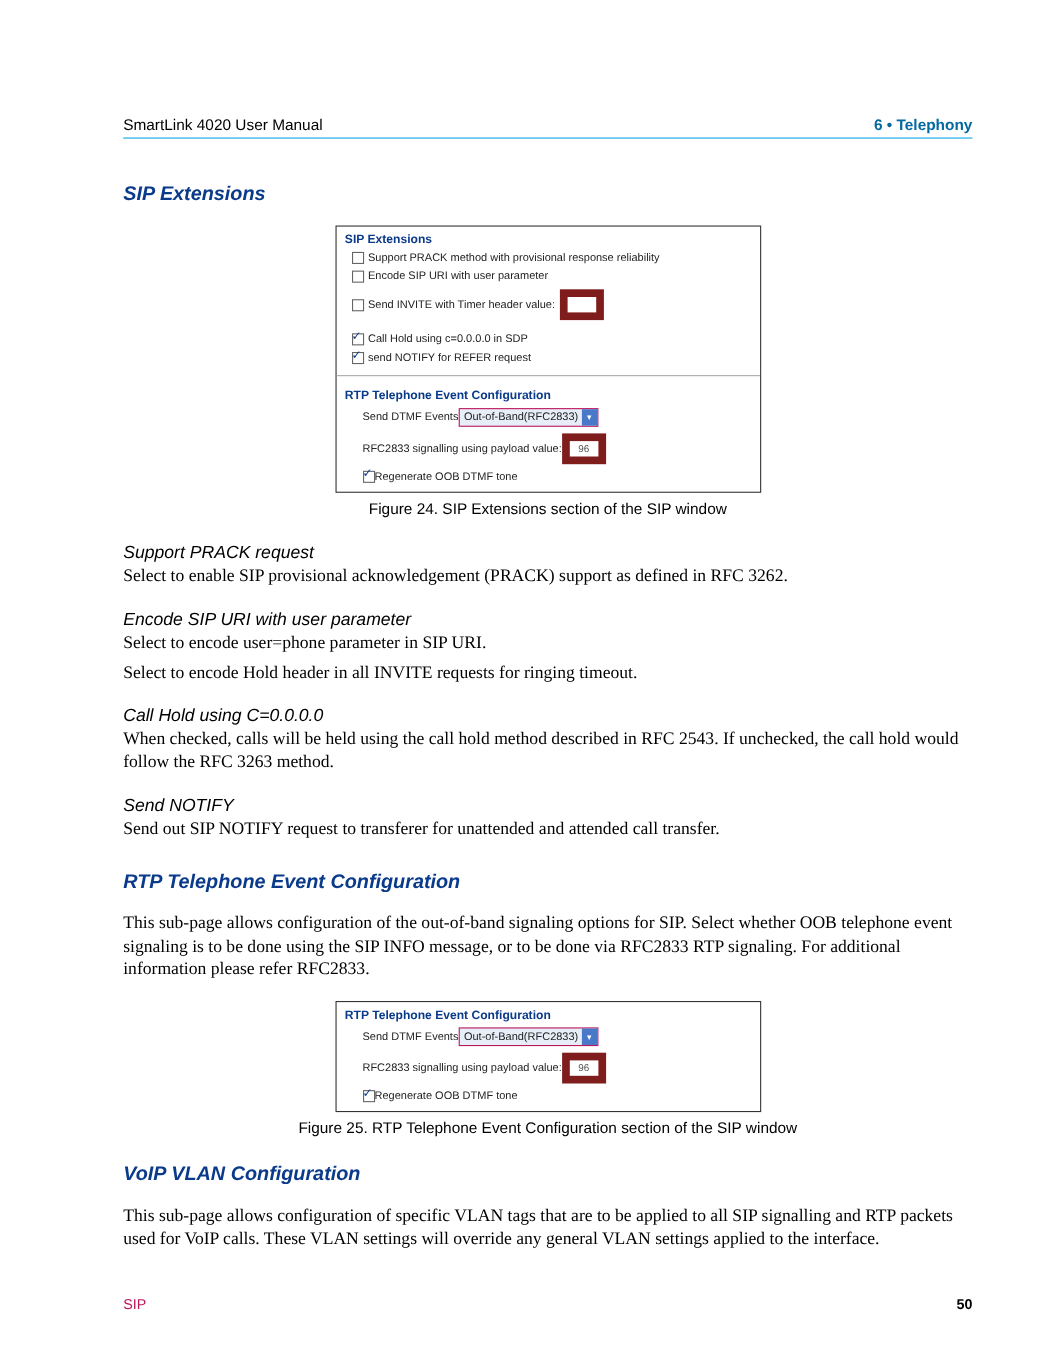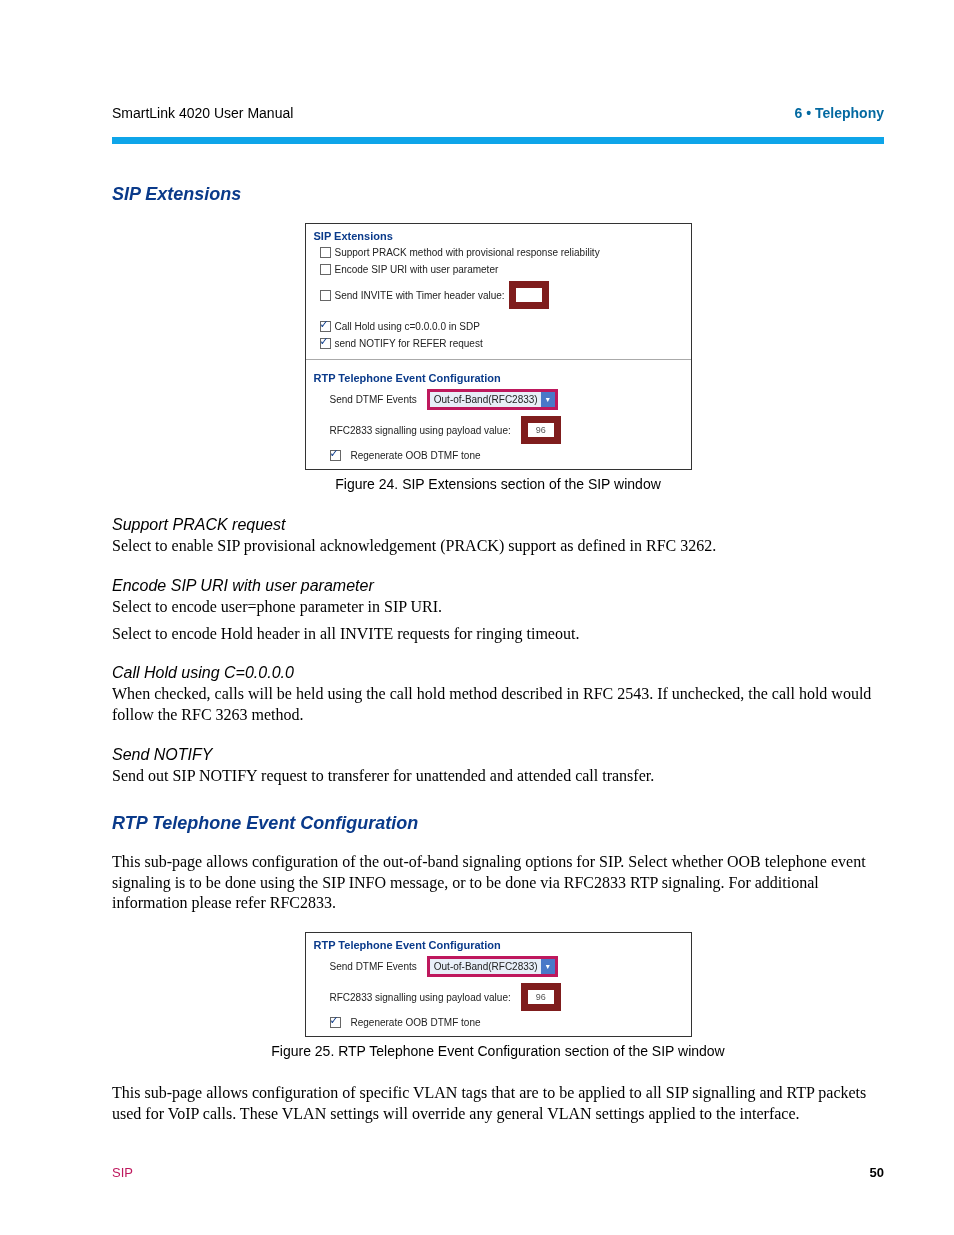--- a/index.html
+++ b/index.html
@@ -11,22 +11,22 @@
     width: 954px;
   }
   .page {
     padding: 105px 70px 60px 112px;
     box-sizing: border-box;
   }
   .header-row {
     display: flex;
     justify-content: space-between;
     align-items: baseline;
-    border-bottom: 7px solid #0ea5e9;
-    padding-bottom: 16px;
+    border-bottom: 1px solid #0ea5e9;
+    padding-bottom: 4px;
     margin-bottom: 40px;
     font-family: "Futura", "Trebuchet MS", Arial, sans-serif;
     font-size: 14px;
   }
   .header-right {
     color: #0369a1;
     font-weight: bold;
   }
   .section-title-blue {
     color: #0a3a8a;
@@ -75,21 +75,21 @@
   .screenshot-row {
     display: flex;
     align-items: center;
     padding: 2px 8px 4px 14px;
     gap: 4px;
   }
   .screenshot-subrow {
     display: flex;
     align-items: center;
     padding: 2px 20px 4px 24px;
-    gap: 10px;
+    gap: 0;
   }
   .chk {
     width: 11px;
     height: 11px;
     border: 1px solid #666;
     background: #fff;
     display: inline-block;
     position: relative;
     box-sizing: border-box;
     flex: 0 0 auto;
@@ -109,21 +109,21 @@
     border: 7px solid #7f1d1d;
     display: inline-flex;
     align-items: center;
     justify-content: center;
     font-size: 9px;
     color: #555;
     background: #fff;
   }
   .tiny-dropdown {
     height: 15px;
-    border: 3px solid #be185d;
+    border: 1px solid #be185d;
     display: inline-flex;
     align-items: center;
     padding: 0 0 0 4px;
     font-size: 10px;
     background: #e8eef8;
     color: #222;
   }
   .tiny-dropdown .arrow {
     width: 14px;
     height: 15px;
@@ -243,20 +243,21 @@
       </div>
       <div class="screenshot-subrow">
         <span class="chk checked"></span>
         <span>Regenerate OOB DTMF tone</span>
       </div>
       <div style="height:4px;"></div>
     </div>
     <div class="figure-caption">Figure 25. RTP Telephone Event Configuration section of the SIP window</div>
   </div>
 
+  <div class="section-title-blue" style="margin-top:10px;">VoIP VLAN Configuration</div>
   <p class="body-text">This sub-page allows configuration of specific VLAN tags that are to be applied to all SIP signalling and RTP packets used for VoIP calls. These VLAN settings will override any general VLAN settings applied to the interface.</p>
 
   <div class="footer-row">
     <span class="footer-left">SIP</span>
     <span class="footer-right">50</span>
   </div>
 
 </div>
 
 </body></html>

